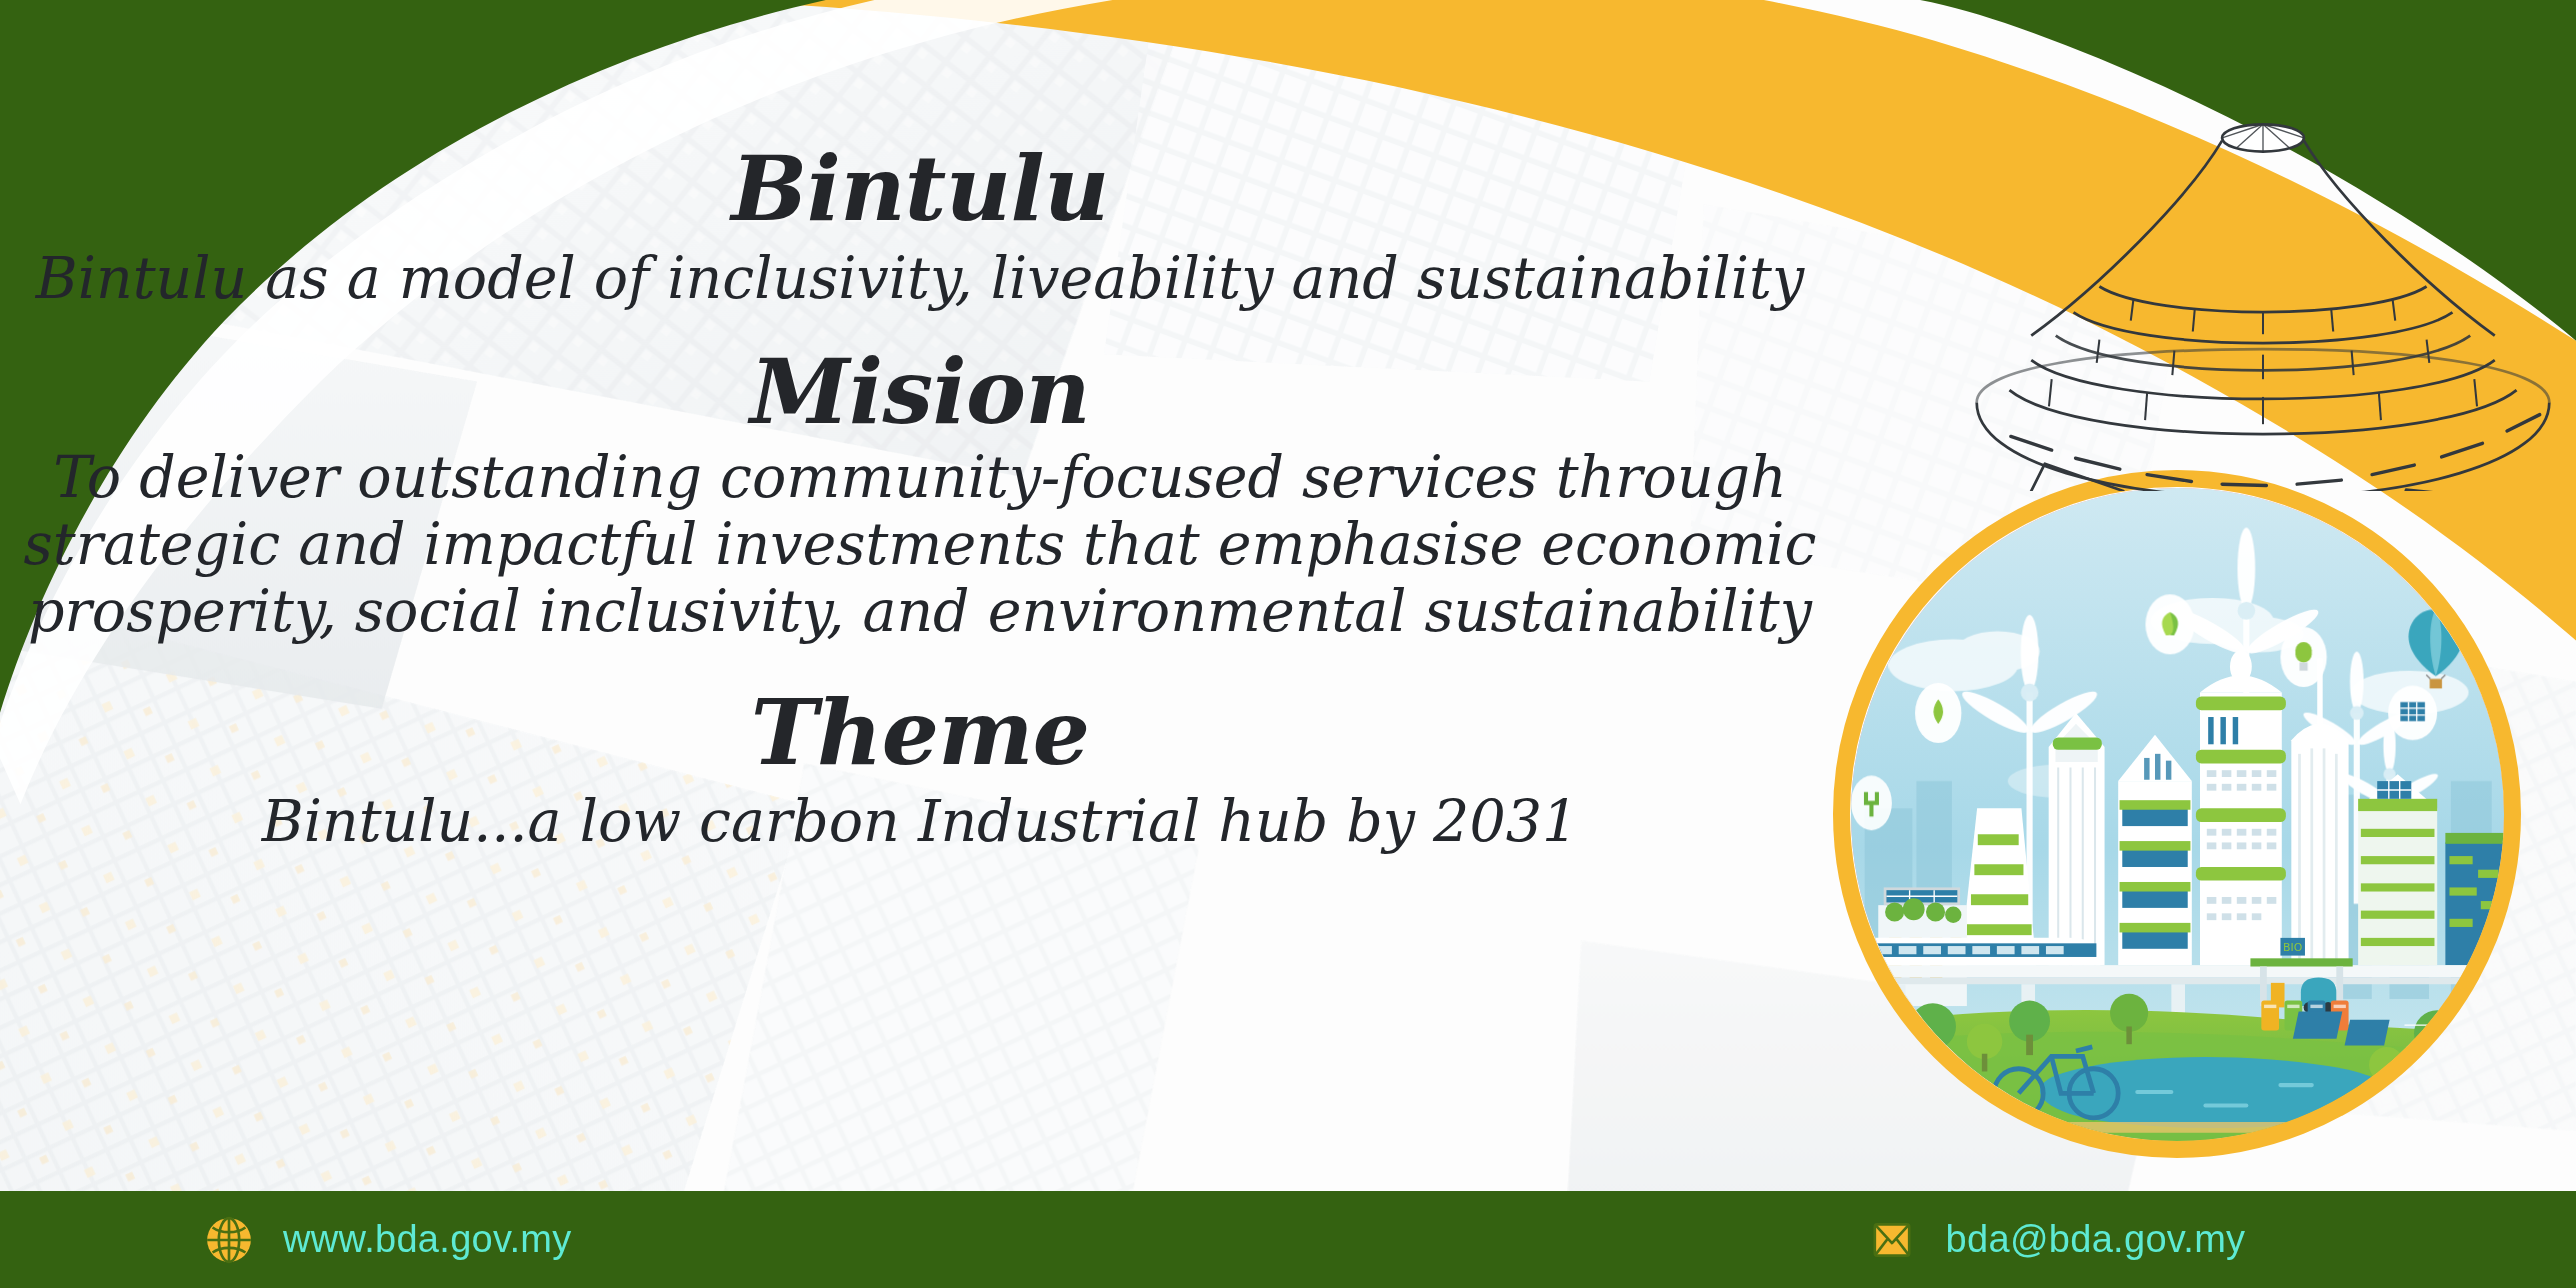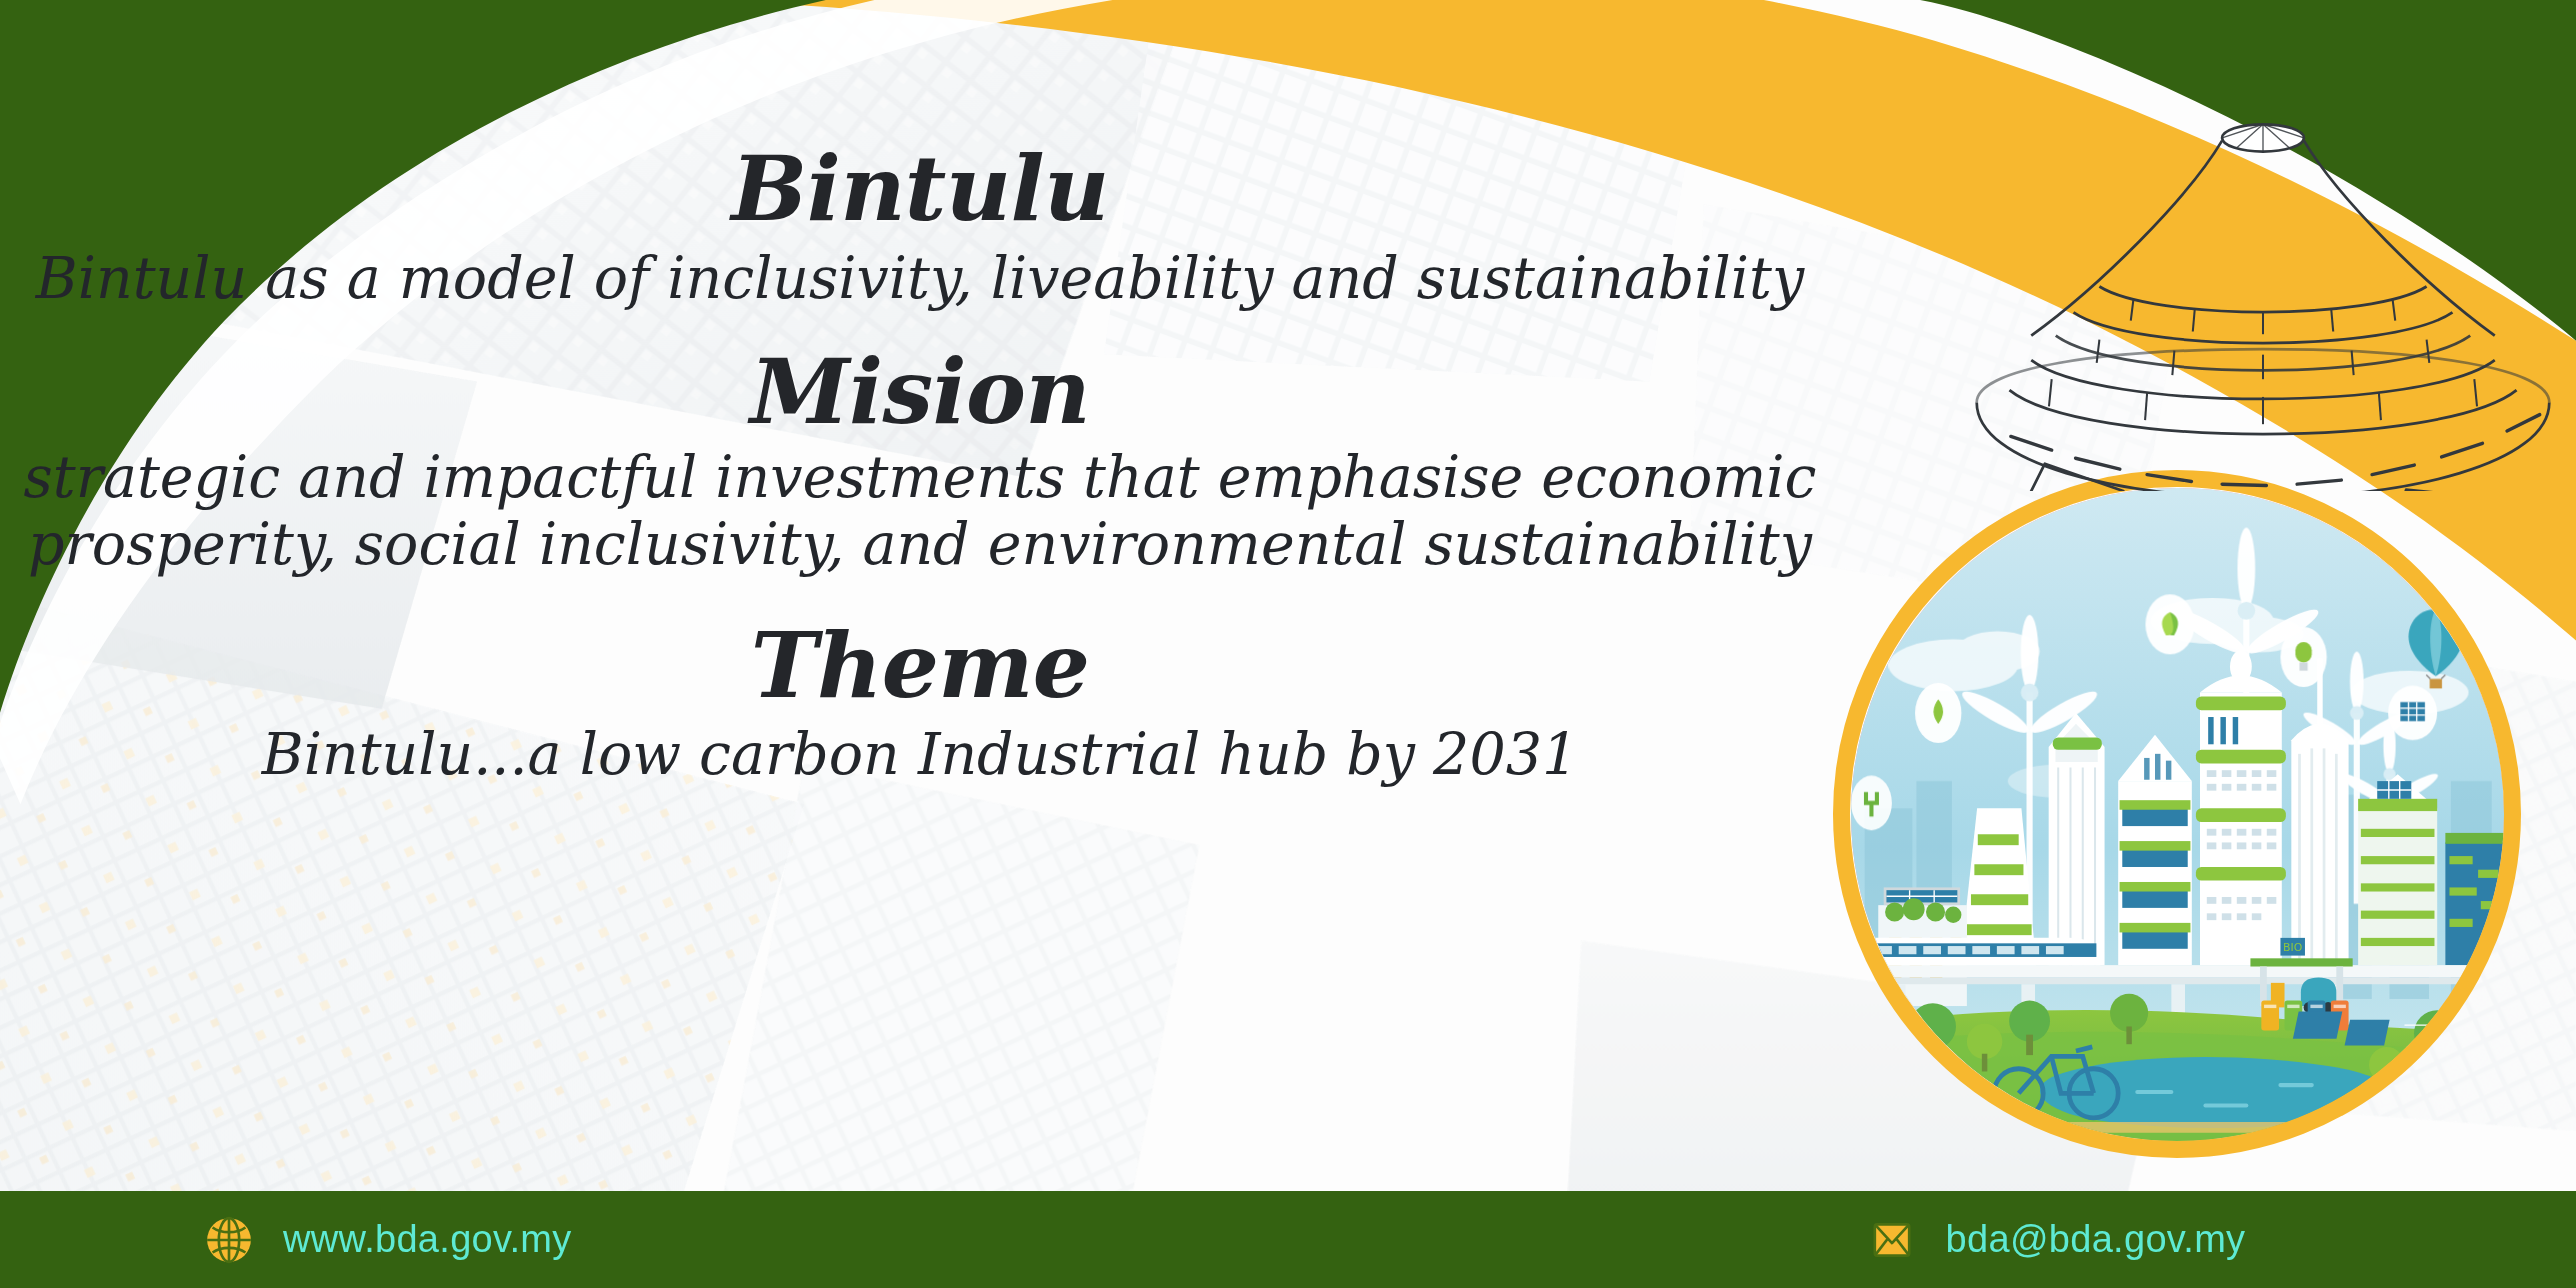--- a/index.html
+++ b/index.html
@@ -566,20 +566,21 @@
   <div class="content">
 
     <div class="sect sect-vision">
       <div class="heading">Bintulu</div>
       <div class="body-line">Bintulu as a model of inclusivity, liveability and sustainability</div>
     </div>
 
     <div class="sect sect-mission">
       <div class="heading">Mision</div>
       <div class="mission-lines">
+        <div class="body-line">To deliver outstanding community-focused services through</div>
         <div class="body-line">strategic and impactful investments that emphasise economic</div>
         <div class="body-line">prosperity, social inclusivity, and environmental sustainability</div>
       </div>
     </div>
 
     <div class="sect sect-theme">
       <div class="heading">Theme</div>
       <div class="body-line">Bintulu...a low carbon Industrial hub by 2031</div>
     </div>
 

